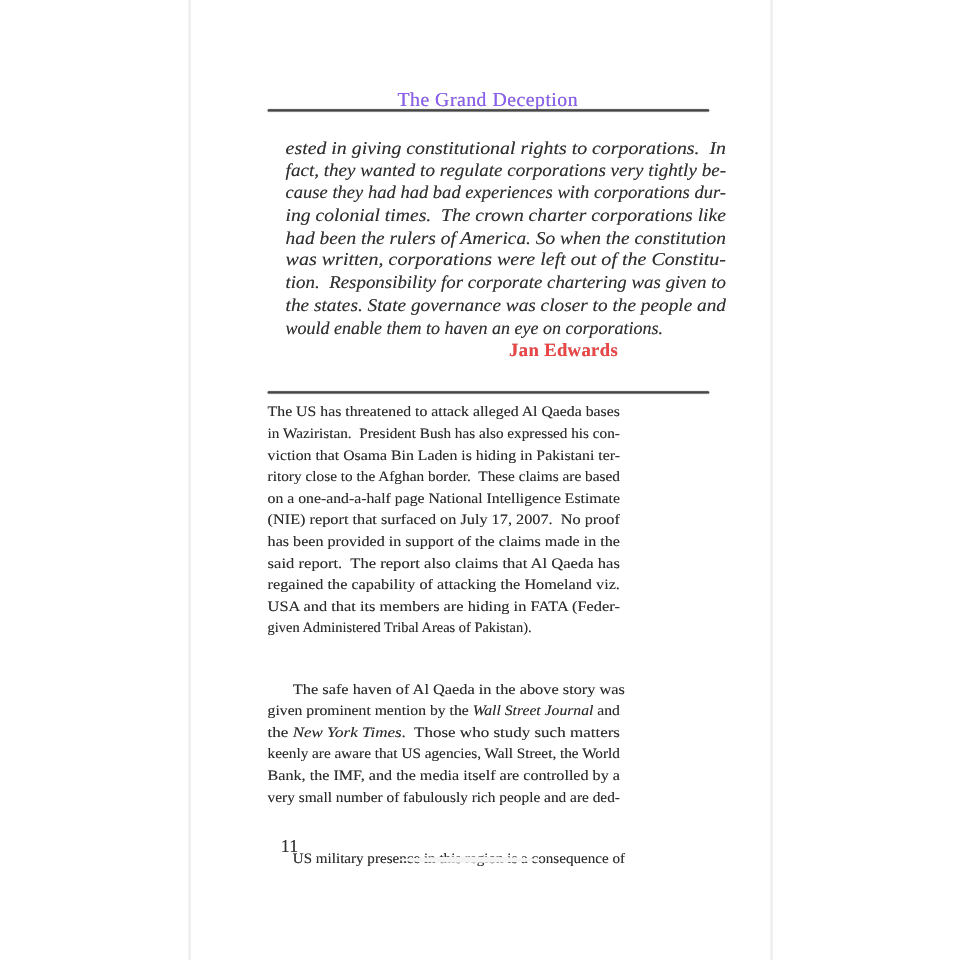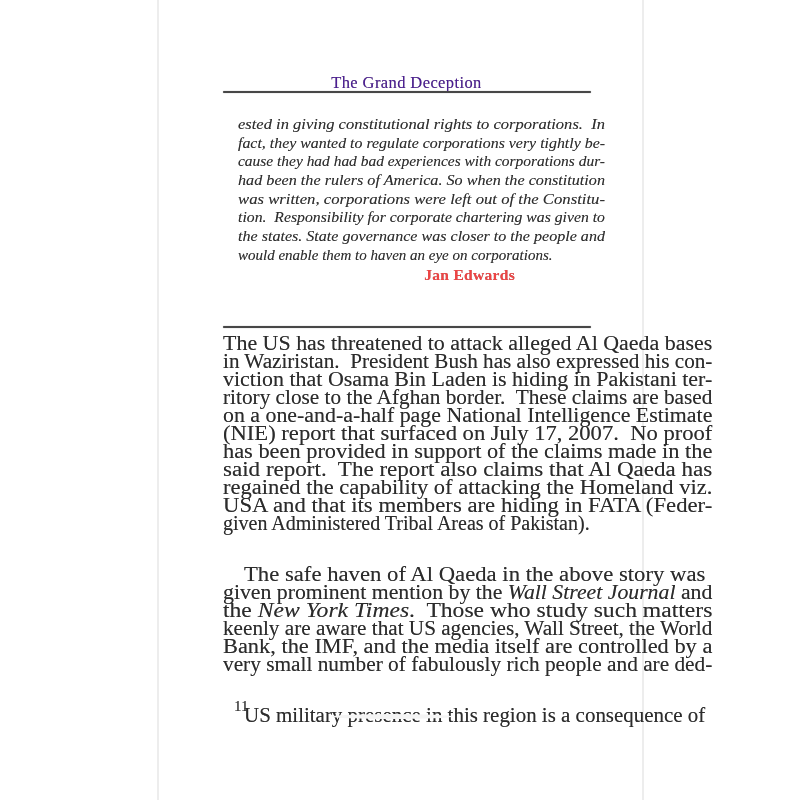--- a/index.html
+++ b/index.html
@@ -10,40 +10,40 @@
     color:#2e2e2e;
     -webkit-font-smoothing:antialiased;
   }
   
   .scan-edge{position:absolute;top:0;bottom:0;width:2px;background:#ededed;}
   #edge-left{left:157px;}
   #edge-right{left:642px;}
 
   .running-title{
     position:absolute;left:223px;top:73px;width:367px;
-    text-align:center;font-size:16.5px;letter-spacing:.4px;color:#4c1d95;
+    text-align:center;font-size:16.5px;letter-spacing:.4px;color:#8b5cf6;
     text-shadow:0 0 .5px rgba(50,50,50,.55);
   }
   .rule{
     position:absolute;left:223px;width:368px;height:2px;
     background:#474747;box-shadow:0 0 1px #777;border-radius:1px;
   }
   #rule-header{top:91px;}
   #rule-section{top:326px;}
 
   .quote-block{
     position:absolute;left:238px;top:115px;width:367px;
     font-style:italic;font-size:15px;color:#303030;
     text-shadow:0 0 .5px rgba(48,48,48,.5);
   }
   .quote-block .jline{height:18.7px;line-height:18.7px;}
 
   .body-block{
     position:absolute;left:223px;top:334px;width:367px;
-    font-size:20px;color:#2c2c2c;
+    font-size:12px;color:#2c2c2c;
     text-shadow:0 0 .5px rgba(44,44,44,.5);
   }
   .body-block .jline{height:18px;line-height:18px;}
 
   .jline{white-space:nowrap;}
   .jline.indent{padding-left:21px;margin-top:33px;}
   .jinner{display:inline-block;white-space:pre;transform-origin:0 50%;}
 
   .attribution{
     height:19px;line-height:19px;text-align:right;padding-right:90px;
@@ -71,20 +71,21 @@
 <div class="scan-edge" id="edge-right"></div>
 
 <div class="running-title">The Grand Deception</div>
 <div class="rule" id="rule-header"></div>
 
 <div class="quote-block">
   <div>
       <div class="jline"><span class="jinner" style="transform: scaleX(1.1024);">ested in giving constitutional rights to corporations.  In</span></div>
       <div class="jline"><span class="jinner" style="transform: scaleX(1.0593);">fact, they wanted to regulate corporations very tightly be-</span></div>
       <div class="jline"><span class="jinner" style="transform: scaleX(1.03);">cause they had had bad experiences with corporations dur-</span></div>
+      <div class="jline"><span class="jinner" style="transform: scaleX(1.0906);">ing colonial times.  The crown charter corporations like</span></div>
       <div class="jline"><span class="jinner" style="transform: scaleX(1.0778);">had been the rulers of America. So when the constitution</span></div>
       <div class="jline"><span class="jinner" style="transform: scaleX(1.1125);">was written, corporations were left out of the Constitu-</span></div>
       <div class="jline"><span class="jinner" style="transform: scaleX(1.0499);">tion.  Responsibility for corporate chartering was given to</span></div>
       <div class="jline"><span class="jinner" style="transform: scaleX(1.0717);">the states. State governance was closer to the people and</span></div>
       <div class="jline jlast"><span class="jinner" style="transform: scaleX(1);">would enable them to haven an eye on corporations.</span></div>
     </div>
   <div class="attribution">Jan Edwards</div>
 </div>
 
 <div class="rule" id="rule-section"></div>

